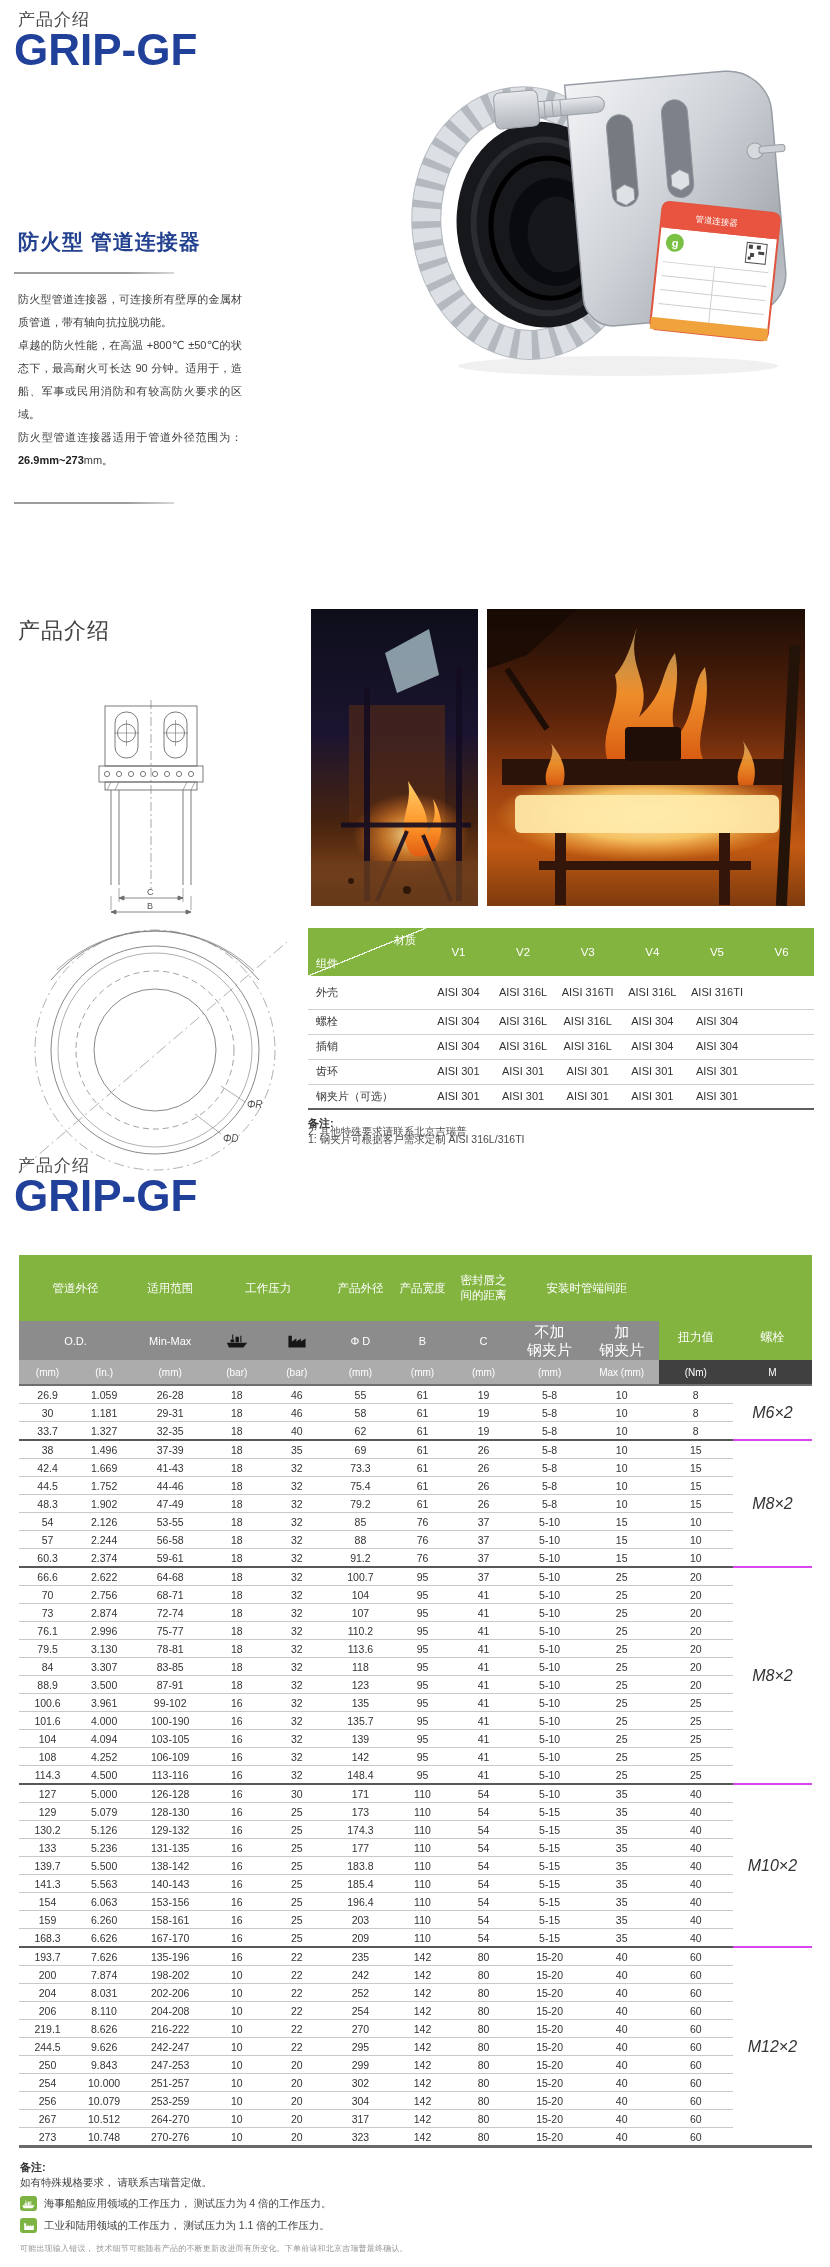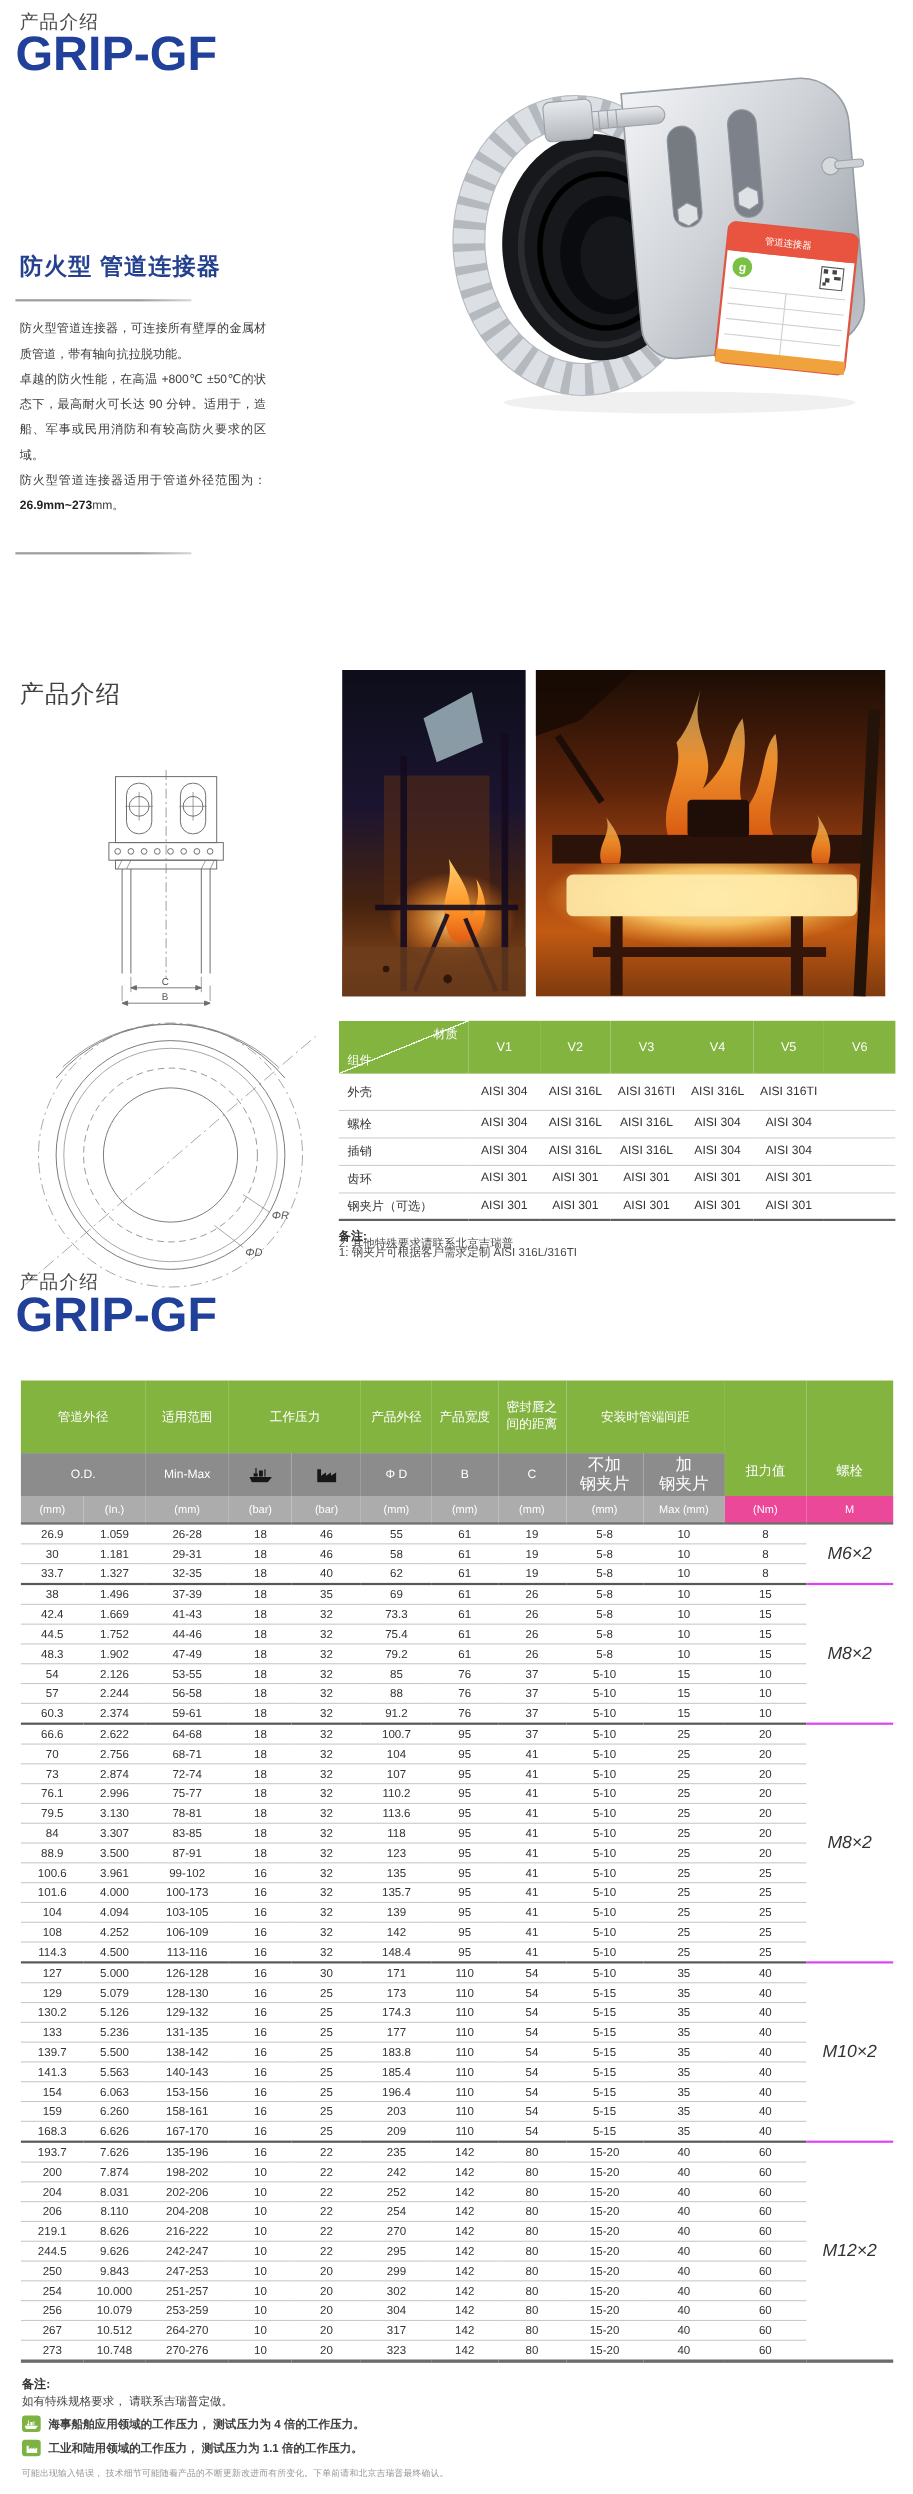--- a/index.html
+++ b/index.html
@@ -31,29 +31,29 @@
 
   
   table.spec{border-collapse:collapse;table-layout:fixed;width:793px;border-bottom:3px solid #6a6a6a;}
   table.spec th{font-weight:normal;}
   table.spec .h1 th{background:#83b440;color:#fff;font-size:11.5px;height:64px;vertical-align:middle;}
   table.spec .h1 th.pl{white-space:pre-line;line-height:1.3;}
   table.spec .h1 th.tq{vertical-align:bottom;padding-bottom:14px;font-size:12px;}
   table.spec .h2 th{background:#8c8c8c;color:#fff;font-size:11px;height:37px;vertical-align:middle;}
   table.spec .h2 th.pl{white-space:pre-line;line-height:1.2;font-size:15px;}
   table.spec .h3 th{background:#acacac;color:#fff;font-size:10px;height:22px;border-bottom:2px solid #6e6e6e;}
-  table.spec .h3 th.ug{background:#ec4899;}
+  table.spec .h3 th.ug{background:#404040;}
   table.spec tbody td{height:17px;padding:0;font-size:10.5px;color:#333;text-align:center;border-bottom:1px solid #c9c9c9;background:#fff;}
   table.spec tbody tr.gend td{border-bottom:2px solid #585858;}
   table.spec tbody td.bolt{border-bottom:2px solid #d946ef;font-size:16px;font-style:italic;}
   .icon-glyph{display:inline-block;vertical-align:middle;}
 
   .notes-title{font-size:11px;font-weight:bold;color:#333;}
   .note-line{font-size:10.5px;color:#3f3f3f;}
-  .note-row{display:flex;align-items:center;gap:7px;font-weight:bold;}
+  .note-row{display:flex;align-items:center;gap:7px;}
   .chip{width:17px;height:15px;border-radius:3px;background:#7cb342;display:flex;align-items:center;justify-content:center;}
   .fineprint{font-size:8px;color:#979797;letter-spacing:.2px;}
   svg text{font-family:"Liberation Sans","DejaVu Sans",sans-serif;}
 </style>
 </head>
 <body>
 
 <div id="page">
 
   <div class="abs eyebrow" style="left:18px;top:8px;">产品介绍</div>
@@ -619,21 +619,21 @@
           <td>135</td>
           <td>95</td>
           <td>41</td>
           <td>5-10</td>
           <td>25</td>
           <td>25</td>
         </tr>
         <tr>
           <td>101.6</td>
           <td>4.000</td>
-          <td>100-173</td>
+          <td>100-190</td>
           <td>16</td>
           <td>32</td>
           <td>135.7</td>
           <td>95</td>
           <td>41</td>
           <td>5-10</td>
           <td>25</td>
           <td>25</td>
         </tr>
         <tr>

